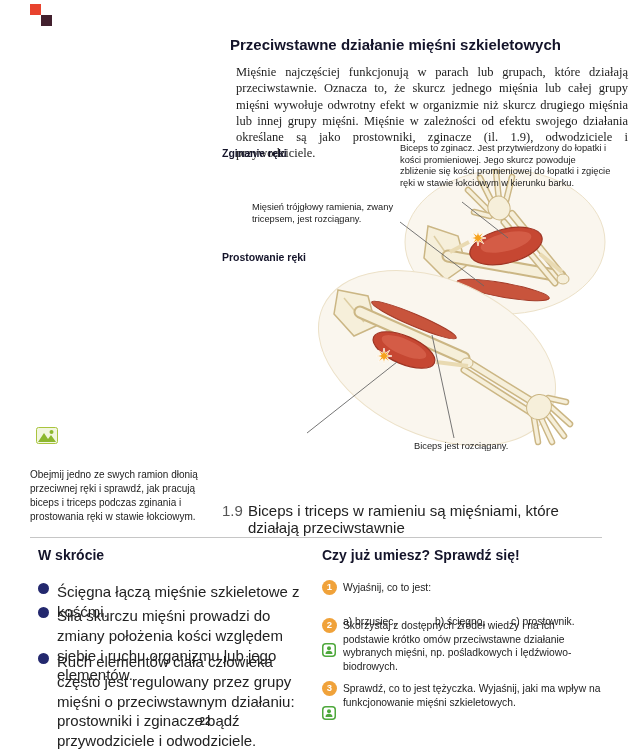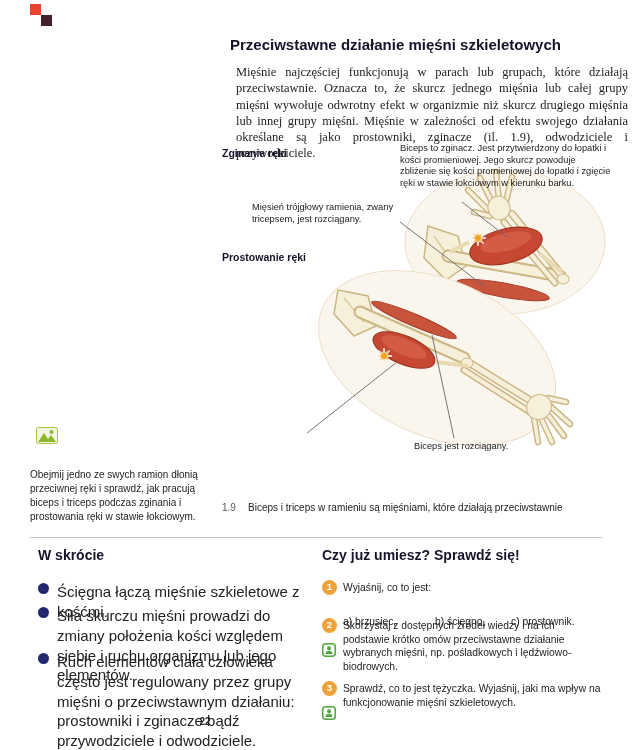--- a/index.html
+++ b/index.html
@@ -29,21 +29,21 @@
   #flexion-label{left:222px;top:135px;margin-top:12px;}
   #extension-label{left:222px;top:251px;}
   #note-biceps-flexor{left:400px;top:143px;width:212px;}
   #note-triceps-stretched{left:252px;top:202px;width:155px;}
   #note-triceps-extensor{left:222px;top:436px;width:195px;}
   #note-biceps-stretched{left:414px;top:441px;width:132px;}
 
   .figure-art{position:absolute;left:222px;top:150px;width:390px;height:340px;}
 
   .caption{position:absolute;left:222px;top:502px;width:390px;display:flex;
-    font-size:10px;color:#222;align-items:flex-end;}
+    font-size:15px;color:#222;}
   .caption .num{width:26px;flex:none;color:#555;}
 
   
   .side-icon{position:absolute;left:36px;top:427px;}
   .side-text{position:absolute;left:30px;top:468px;width:196px;
     font-size:10px;line-height:1.4;color:#222;}
 
   .divider{position:absolute;left:30px;top:537px;width:572px;height:1px;background:#c6c6c6;}
 
   

